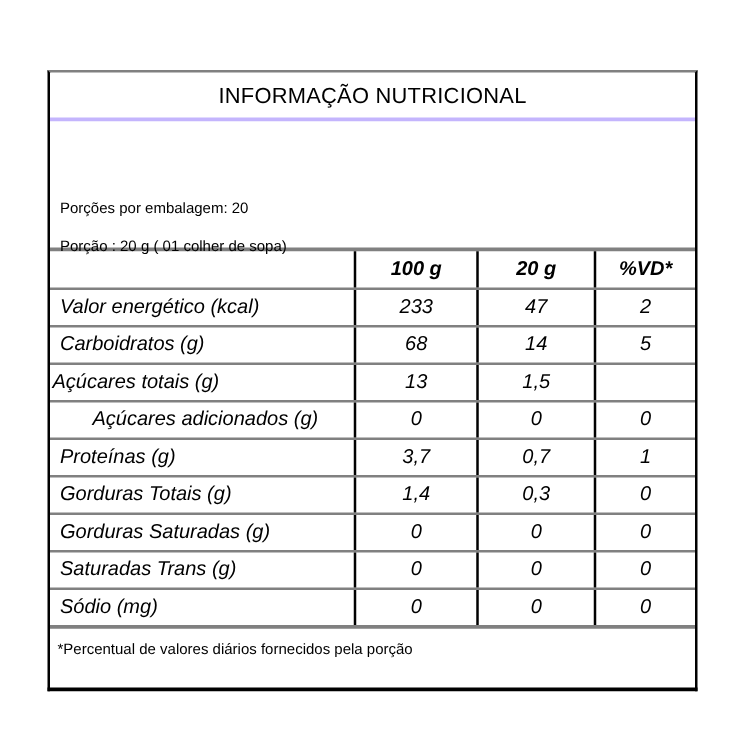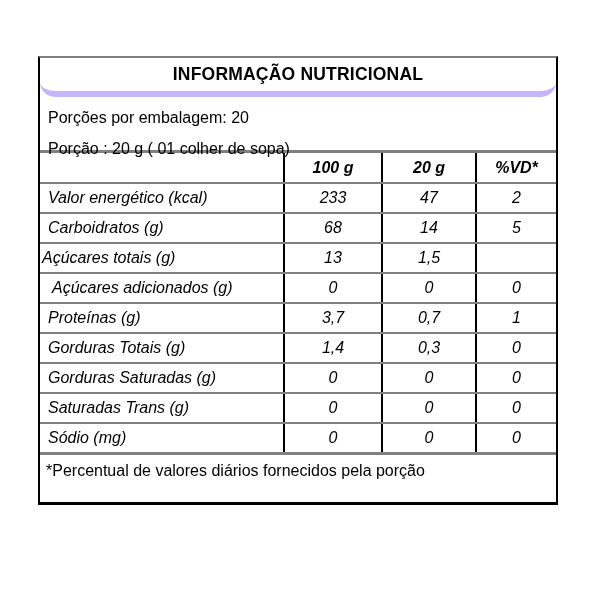--- a/index.html
+++ b/index.html
@@ -20,64 +20,64 @@
     left: 38px; top: 56px;
     width: 520px;
     background: #ffffff;
     border-left: 2px solid #000000;
     border-right: 2px solid #000000;
     border-bottom: 3px solid #000000;
     border-top: 2px solid #808080;
   }
   .title-section {
     height: 39px;
-    border-bottom: 6px solid #c4b5fd;
+    border-bottom: 3px solid #c4b5fd;
     display: flex;
     align-items: center;
     justify-content: center;
     font-size: 17.5px;
-    font-weight: bold;
+    font-weight: normal;
     letter-spacing: 0.2px;
-    border-radius: 15px;
   }
   .servings-section {
     height: 56px;
     border-bottom: 3px solid #808080;
     padding: 5px 0 0 8px;
-    font-size: 16px;
+    font-size: 12px;
+    margin-top: 48px;
   }
   .servings-line { height: 31px; display: flex; align-items: center; }
   .grid-header-row, .grid-row {
     display: flex;
     height: 30px;
     font-size: 16px;
   }
   .grid-header-row { height: 29px; font-weight: bold; }
   .grid-row { border-top: 2px solid #808080; }
   .cell {
     display: flex;
     align-items: center;
     height: 100%;
     font-style: italic;
   }
   .cell-name { width: 243px; padding-left: 8px; }
   .cell-name.indent-1 { padding-left: 2px; }
-  .cell-name.indent-2 { padding-left: 12px; }
+  .cell-name.indent-2 { padding-left: 34px; }
   .cell-100, .cell-20, .cell-vd {
     justify-content: center;
     border-left: 2px solid #000000;
   }
   .cell-100 { width: 98px; }
   .cell-20  { width: 94px; }
   .cell-vd  { width: 81px; }
   .footnote-section {
     height: 50px;
     border-top: 3px solid #808080;
     padding: 4px 0 0 6px;
-    font-size: 16px;
+    font-size: 12px;
     line-height: 24px;
   }
 </style>
 </head>
 <body>
 
 <div class="canvas">
   <div class="nutrition-table">
 
     <div class="title-section">INFORMAÇÃO NUTRICIONAL</div>

